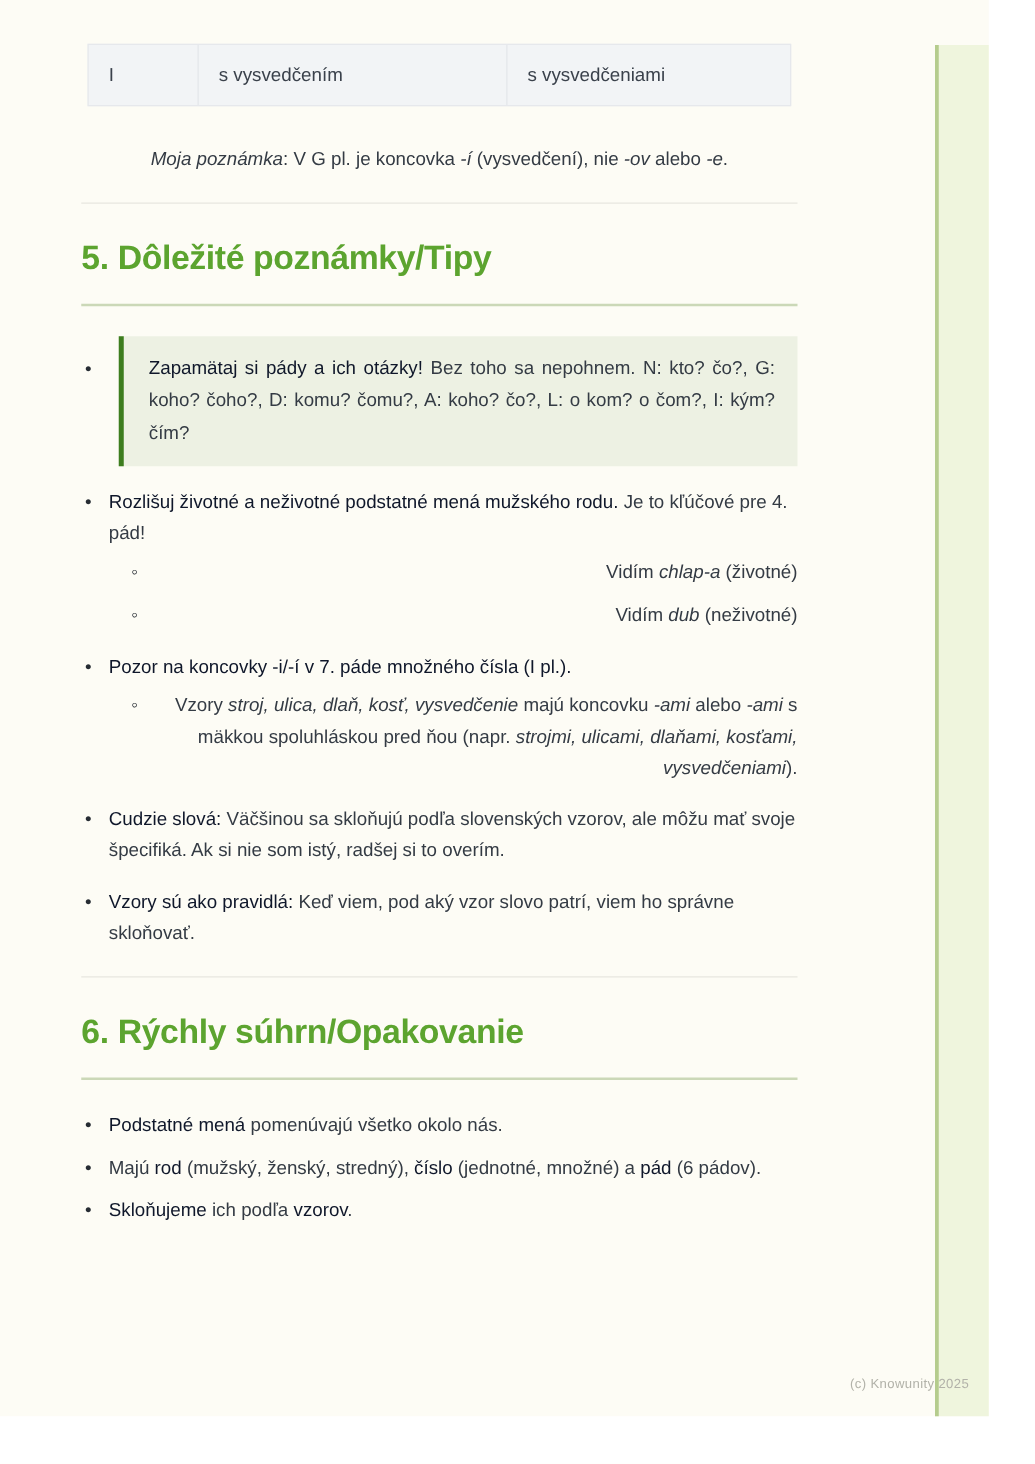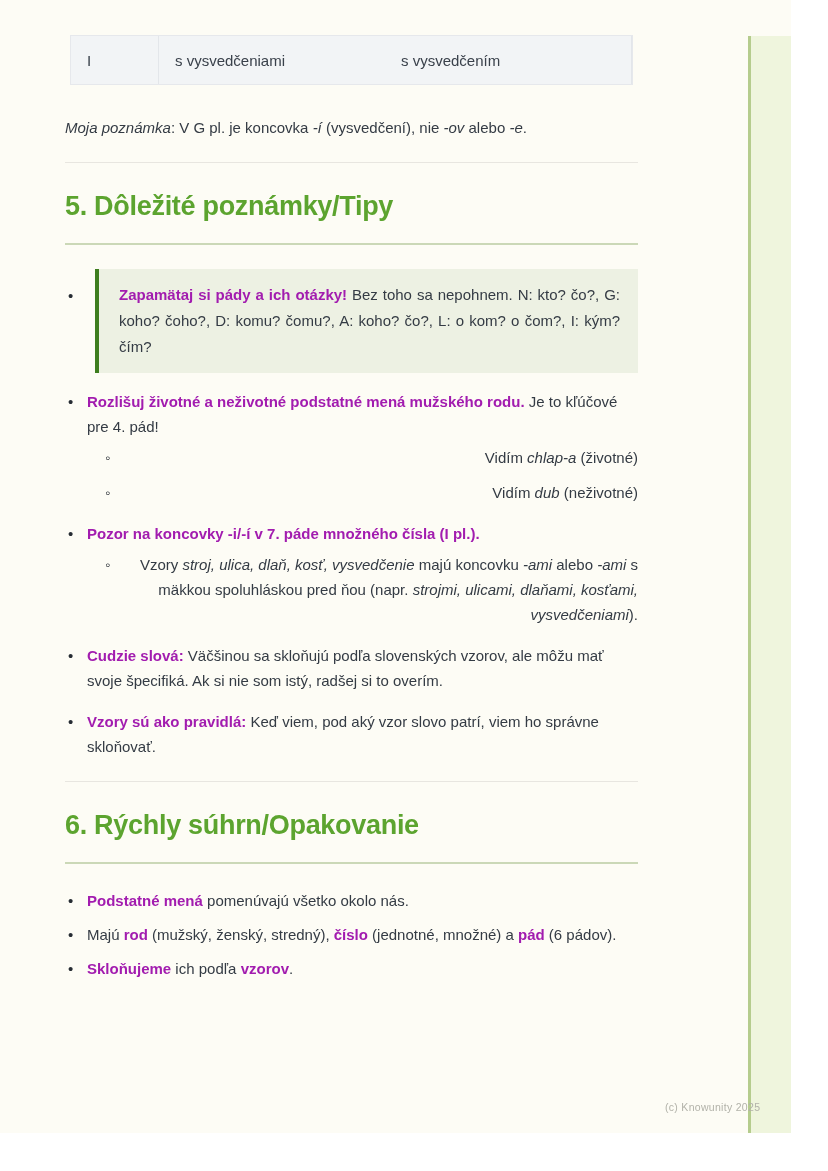--- a/index.html
+++ b/index.html
@@ -4,35 +4,35 @@
 <style>
   * { margin:0; padding:0; box-sizing:border-box; }
   html,body { width:828px; height:1171px; }
   body {
     position:relative; background:#ffffff; overflow:hidden;
     font-family:"Liberation Sans", sans-serif; color:#343b44;
   }
   .paper { position:absolute; left:0; top:0; width:791px; height:1133px; background:#fdfcf5; }
   .sideband { position:absolute; left:748px; top:36px; width:43px; height:1097px;
     background:#eff5dd; border-left:3px solid #b5cc8d; }
-  .watermark { position:absolute; left:665px; top:1101px; z-index:3;
+  .watermark { position:absolute; left:680px; top:1101px; z-index:3;
     font-size:10.5px; color:#b2b2a9; letter-spacing:0.3px; white-space:nowrap; }
   .content { position:absolute; left:65px; top:0; width:573px; z-index:2; }
 
   
   .tbl { margin:35px 0 0 5px; width:563px; background:#f2f4f6;
     border:1px solid #e6e8ec; }
   .tbl-row { display:flex; height:48px; }
   .tbl-cell { display:flex; align-items:center; padding:0 16px;
     font-size:15px; color:#3a414b; border-right:1px solid #e3e6ea; }
   .tbl-cell.c1 { width:88px; }
   .tbl-cell.c2 { width:247px; }
   .tbl-cell.c3 { flex:1; border-right:none; }
 
-  .note { margin-top:30px; font-size:15px; line-height:25px; }
+  .note { margin-top:30px; font-size:15px; line-height:25px;text-align:center; }
 
   .hr { border:none; border-top:1px solid #e8e6e0; margin-top:22px; }
   .hr.second { margin-top:22px; }
 
   h2.heading { margin-top:26px; font-size:27px; line-height:34px; font-weight:700;
     color:#5ca42f; letter-spacing:-0.3px; }
   .heading-rule { margin-top:20px; height:2px; background:#cbd8b7; width:573px; }
 
   ul.top { margin-top:24px; list-style:none; }
   li.top-item { position:relative; padding-left:22px; font-size:15px; line-height:25px; }
@@ -43,36 +43,36 @@
   .callout-box { margin-left:8px; border-left:4px solid #3d7d1e; background:#edf1e3;
     padding:13px 18px 13px 20px; text-align:justify; line-height:26px; }
 
   ul.sub { list-style:none; margin:6px 0 0 18px; }
   li.sub-item { position:relative; padding-left:24px; font-size:15px; line-height:25px;text-align:right; }
   li.sub-item::before { content:"\25E6"; position:absolute; left:0; top:0; color:#262c33; }
   li.sub-item + li.sub-item { margin-top:10px; }
 
   ul.top.summary li.top-item + li.top-item { margin-top:9px; }
 
-  .seg-b { font-weight:700; color:#a21caf; }
+  .seg-b { font-weight:400; color:#0f172a; }
   .seg-i { font-style:italic; }
 </style>
 </head>
 <body>
 
 <div class="paper"></div>
 <div class="sideband"></div>
 
 <div class="content">
 
   <div class="tbl">
     <div class="tbl-row">
       <div class="tbl-cell c1">I</div>
+      <div class="tbl-cell c2">s vysvedčením</div>
       <div class="tbl-cell c3">s vysvedčeniami</div>
-      <div class="tbl-cell c2">s vysvedčením</div>
     </div>
   </div>
 
   <p class="note"><span class="seg-i">Moja poznámka</span><span class="">: V G pl. je koncovka </span><span class="seg-i">-í</span><span class=""> (vysvedčení), nie </span><span class="seg-i">-ov</span><span class=""> alebo </span><span class="seg-i">-e</span><span class="">.</span></p>
 
   <hr class="hr">
 
   <h2 class="heading">5. Dôležité poznámky/Tipy</h2>
   <div class="heading-rule"></div>
 

